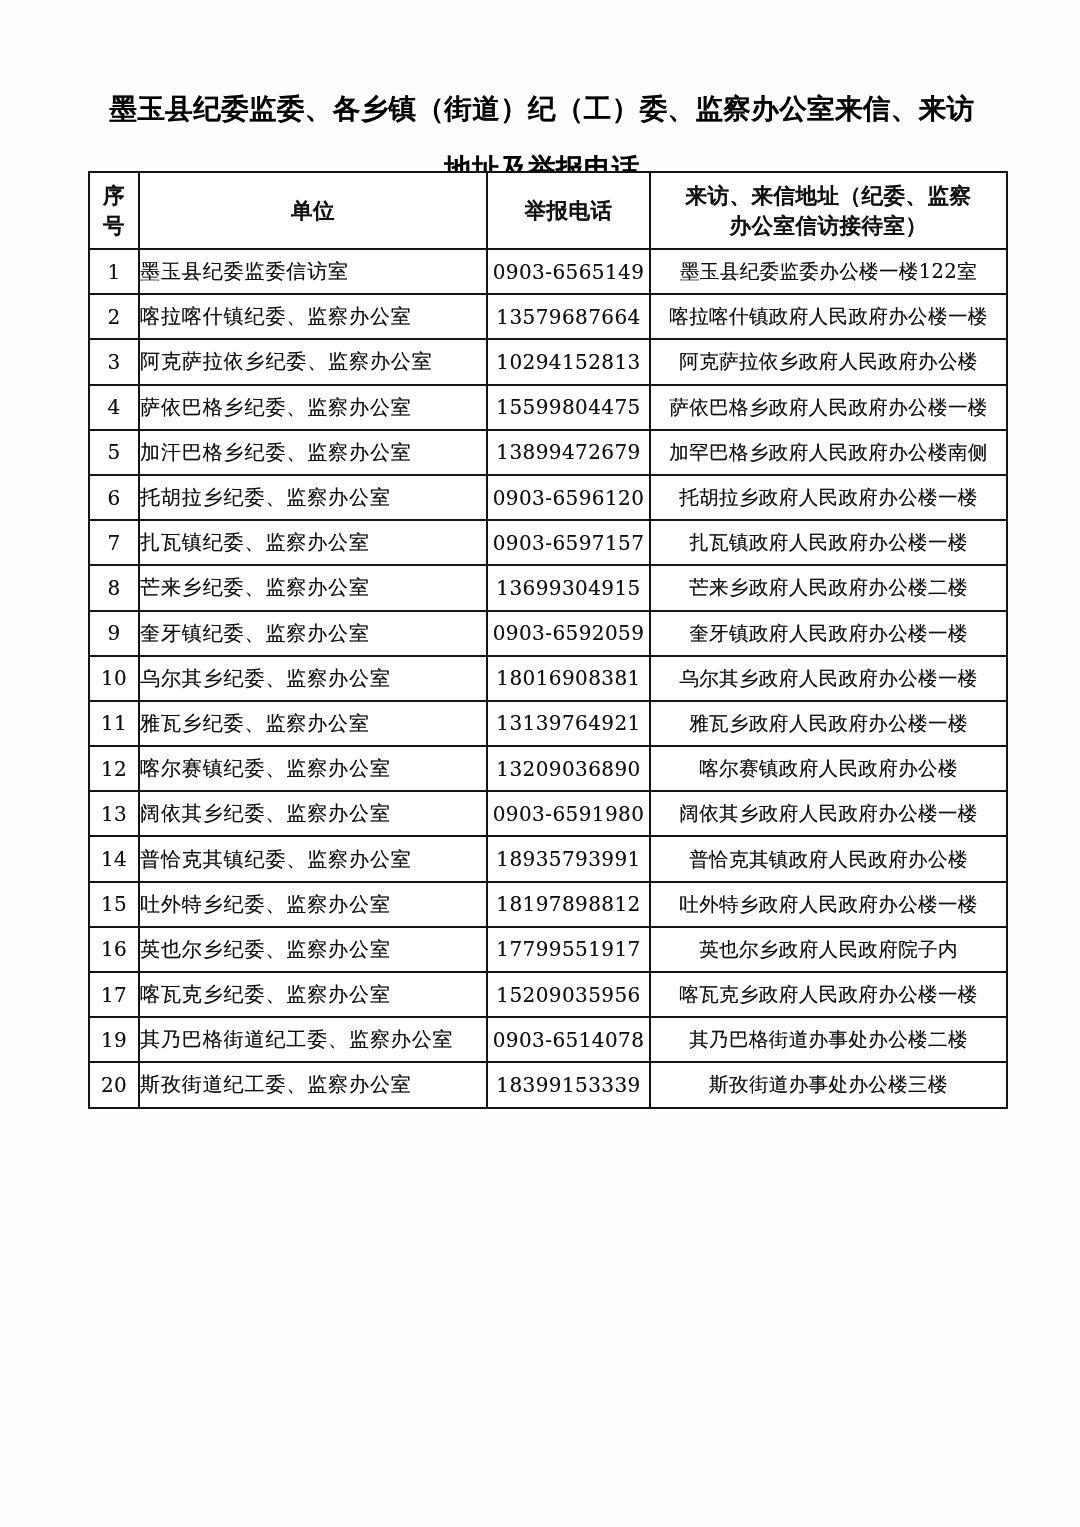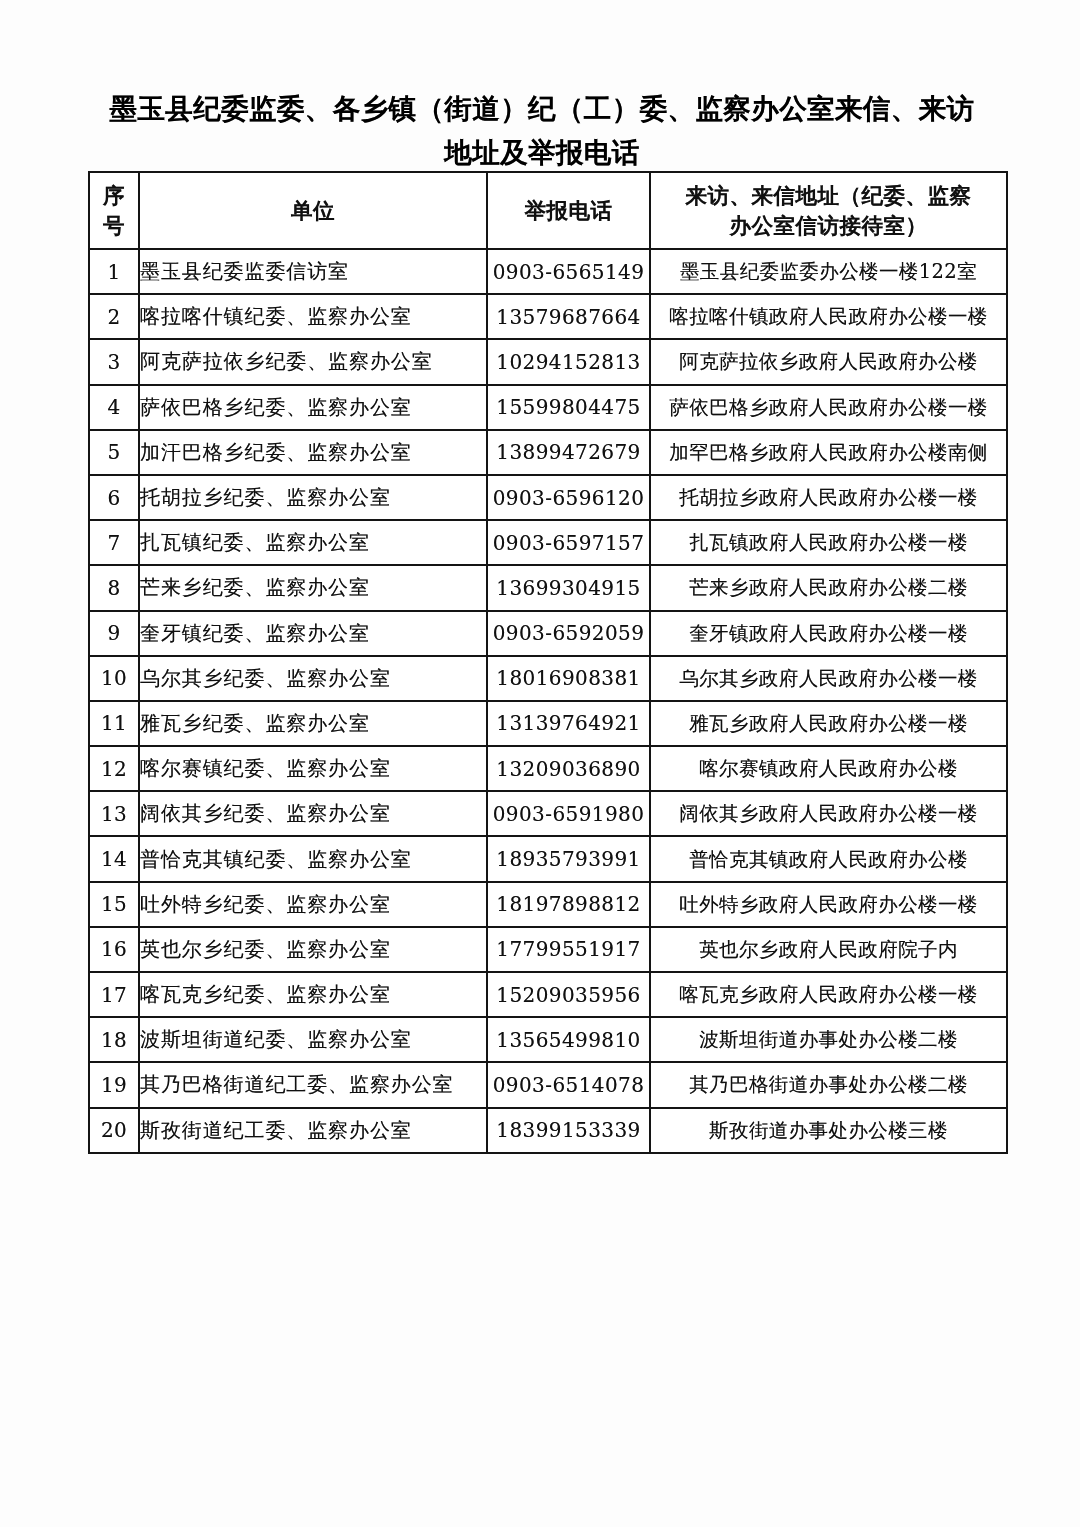--- a/index.html
+++ b/index.html
@@ -32,21 +32,21 @@
     width: 900px;
     text-align: center;
     font-family: "DejaVu Serif", "Liberation Serif", serif;
     font-weight: 700;
     font-size: 27.5px;
     line-height: 44px;
     letter-spacing: 0.4px;
     color: #000000;
     text-shadow: 0 0 0.6px rgba(0,0,0,0.55);
   }
-  .doc-title .line2 { display: block; }
+  .doc-title .line2 { display: block; margin-top: 16px; }
 
   
   .table-wrap {
     position: absolute;
     left: 88px;
     top: 171px;
     width: 918px;
   }
   table.report-table {
     width: 918px;
@@ -243,26 +243,20 @@
             <td class="c-phone">17799551917</td>
             <td class="c-addr">英也尔乡政府人民政府院子内</td>
           </tr>
           <tr>
             <td class="c-seq">17</td>
             <td class="c-unit">喀瓦克乡纪委、监察办公室</td>
             <td class="c-phone">15209035956</td>
             <td class="c-addr">喀瓦克乡政府人民政府办公楼一楼</td>
           </tr>
           <tr>
-            <td class="c-seq">18</td>
-            <td class="c-unit">波斯坦街道纪委、监察办公室</td>
-            <td class="c-phone">13565499810</td>
-            <td class="c-addr">波斯坦街道办事处办公楼二楼</td>
-          </tr>
-          <tr>
             <td class="c-seq">19</td>
             <td class="c-unit">其乃巴格街道纪工委、监察办公室</td>
             <td class="c-phone">0903-6514078</td>
             <td class="c-addr">其乃巴格街道办事处办公楼二楼</td>
           </tr>
           <tr>
             <td class="c-seq">20</td>
             <td class="c-unit">斯孜街道纪工委、监察办公室</td>
             <td class="c-phone">18399153339</td>
             <td class="c-addr">斯孜街道办事处办公楼三楼</td>

